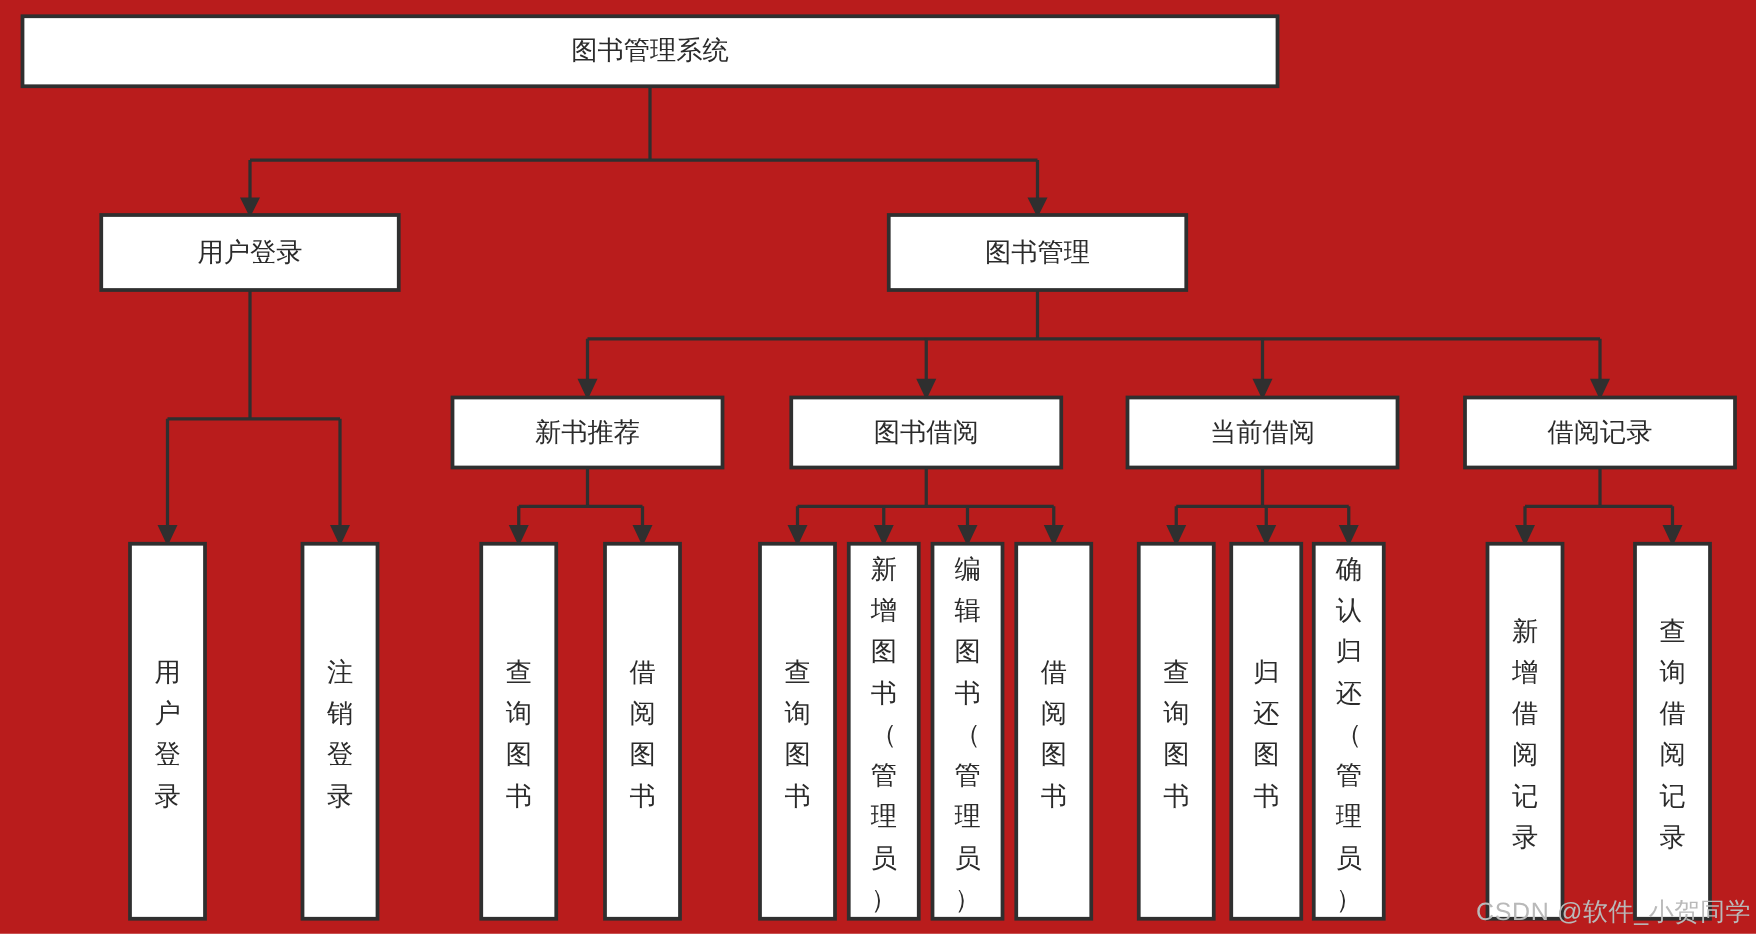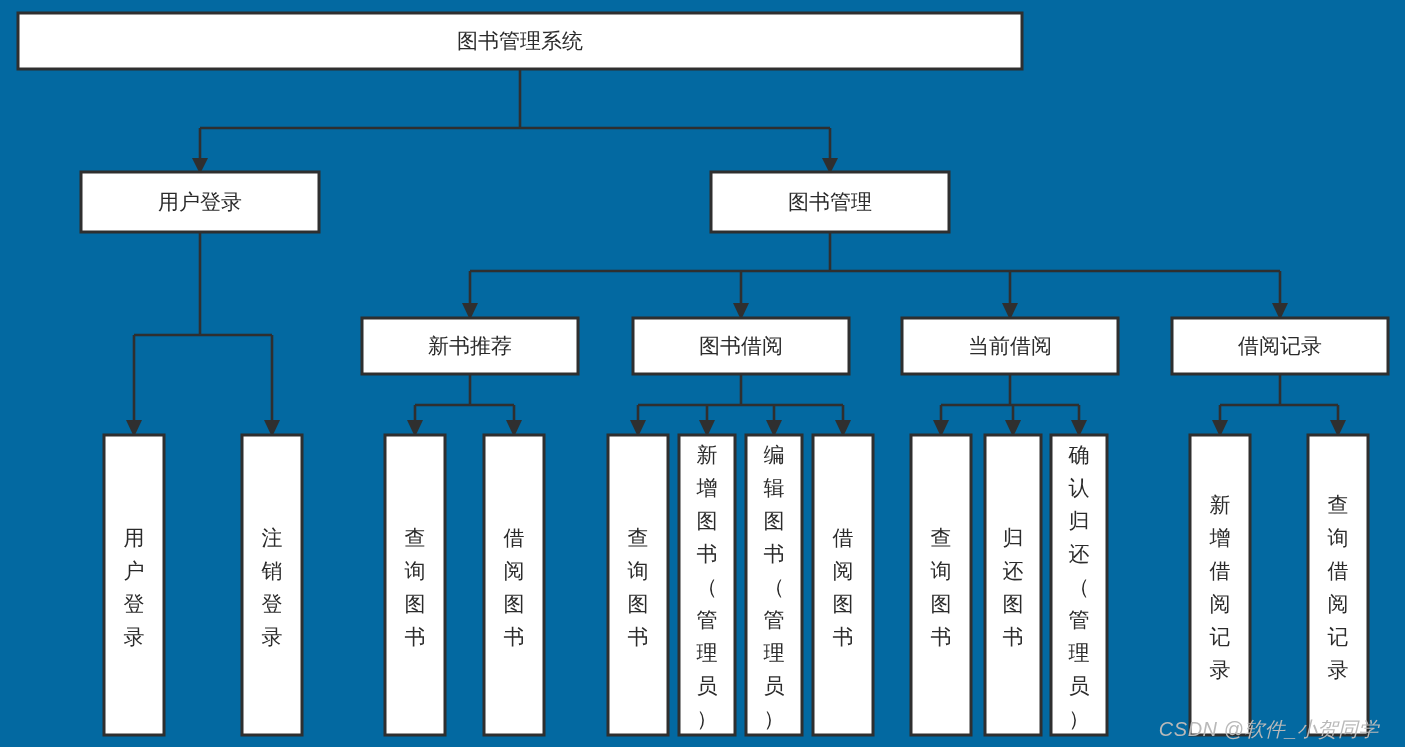--- a/index.html
+++ b/index.html
@@ -11,21 +11,21 @@
     width: 1405px;
     height: 747px;
     font-family: "Liberation Sans", "DejaVu Sans", sans-serif;
     overflow: hidden;
     position: relative;
   }
   #diagram-root {
     position: relative;
     width: 1405px;
     height: 747px;
-    background: #0369a1;
+    background: #b91c1c;
   }
   svg.flow {
     position: absolute;
     left: 0;
     top: 0;
     width: 1405px;
     height: 747px;
     display: block;
   }
   .node-rect {
@@ -51,29 +51,28 @@
     dominant-baseline: middle;
   }
   .node-label-v {
     font-family: "Liberation Sans", "DejaVu Sans", sans-serif;
     font-size: 21px;
     fill: #2b2b2b;
     text-anchor: middle;
   }
   .watermark {
     position: absolute;
-    right: 26px;
+    right: 4px;
     bottom: 4px;
     font-family: "Liberation Sans", "DejaVu Sans", sans-serif;
     font-size: 20px;
     color: #b9b9b9;
     letter-spacing: 0.5px;
     white-space: nowrap;
     user-select: none;
-    font-style: italic;
   }
 </style>
 </head>
 <body>
 
 <div id="diagram-root">
   <svg class="flow" viewBox="0 0 1405 747" xmlns="http://www.w3.org/2000/svg">
 
     <g id="connectors">
 

